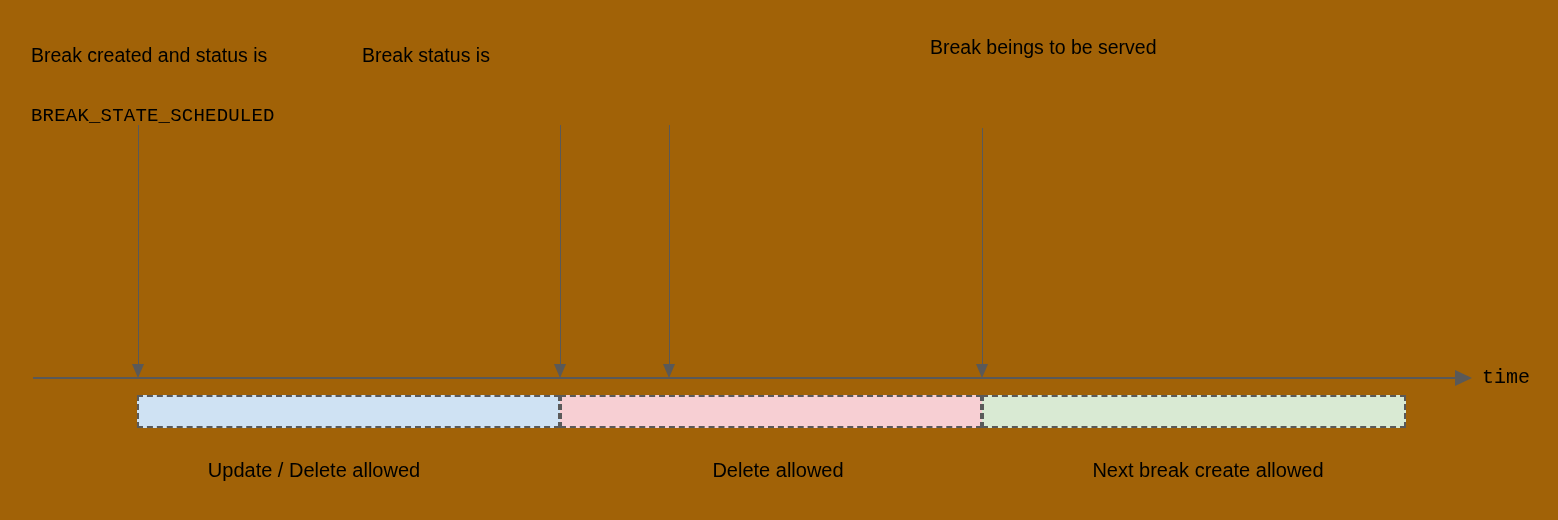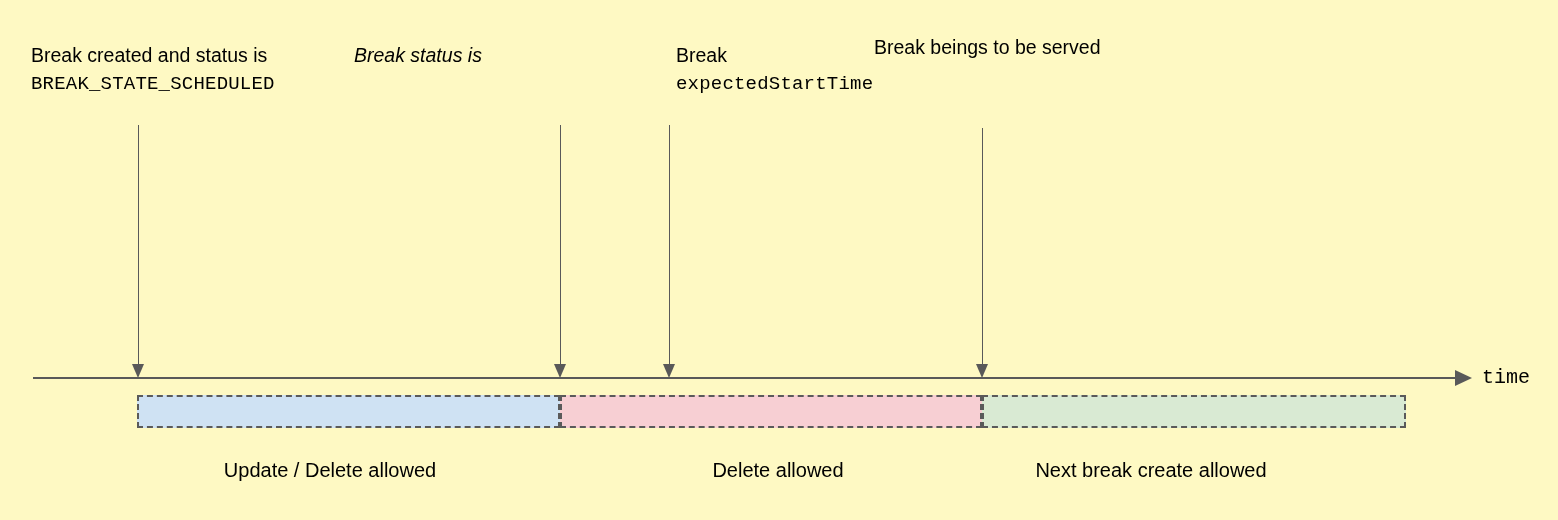--- a/index.html
+++ b/index.html
@@ -8,47 +8,48 @@
     background: #ffffff;
   }
   body {
     font-family: "Liberation Sans", sans-serif;
     -webkit-font-smoothing: antialiased;
   }
   #canvas {
     position: relative;
     width: 1558px;
     height: 520px;
-    background: #fef9c3;
+    background: #a16207;
     overflow: hidden;
   }
 
   
   .annotation {
     position: absolute;
     color: #000000;
     font-size: 19.5px;
     line-height: 29px;
     white-space: nowrap;
   }
   .annotation .sans {
     font-family: "Liberation Sans", sans-serif;
     display: block;
   }
   .annotation .mono {
     font-family: "Liberation Mono", "DejaVu Sans Mono", monospace;
     font-size: 19px;
     letter-spacing: 0.2px;
     display: block;
+    margin-top: 32px;
   }
 
   #ann-0 { left: 31px;  top: 41px; }
-  #ann-1 { left: 354px; top: 41px; font-style: italic; }
+  #ann-1 { left: 362px; top: 41px; }
   #ann-2 { left: 676px; top: 41px; }
-  #ann-3 { left: 874px; top: 33px; }
+  #ann-3 { left: 930px; top: 33px; }
 
   
   .pointer {
     position: absolute;
     width: 13px;
   }
   .pointer .shaft {
     position: absolute;
     left: 6px;
     top: 0;
@@ -121,24 +122,20 @@
 
   <div class="annotation" id="ann-0">
     <span class="sans">Break created and status is</span>
     <span class="mono">BREAK_STATE_SCHEDULED</span>
   </div>
 
   <div class="annotation" id="ann-1">
     <span class="sans">Break status is</span>
   </div>
 
-  <div class="annotation" id="ann-2">
-    <span class="sans">Break</span>
-    <span class="mono">expectedStartTime</span>
-  </div>
 
   <div class="annotation" id="ann-3">
     <span class="sans">Break beings to be served</span>
   </div>
 
   <div class="pointer" id="ptr-0" style="left: 131.5px; top: 125px; height: 252px;">
     <span class="shaft" style="height: 239px;"></span>
     <span class="head" style="top: 239px;"></span>
   </div>
   <div class="pointer" id="ptr-1" style="left: 553.5px; top: 125px; height: 252px;">
@@ -155,17 +152,17 @@
   </div>
 
   <div id="axis-line"></div>
   <div id="axis-head"></div>
   <div id="axis-label">time</div>
 
   <div class="phase-bar" id="bar-0" style="left: 137px; width: 423px; background: rgb(207, 226, 243); border-color: rgb(90, 90, 90);"></div>
   <div class="phase-bar" id="bar-1" style="left: 560px; width: 422px; background: rgb(247, 207, 211); border-color: rgb(90, 90, 90);"></div>
   <div class="phase-bar" id="bar-2" style="left: 982px; width: 424px; background: rgb(217, 234, 211); border-color: rgb(90, 90, 90);"></div>
 
-  <div class="caption" id="cap-0" style="left: 330px;">Update / Delete allowed</div>
+  <div class="caption" id="cap-0" style="left: 314px;">Update / Delete allowed</div>
   <div class="caption" id="cap-1" style="left: 778px; text-align: center;">Delete allowed</div>
-  <div class="caption" id="cap-2" style="left: 1151px;">Next break create allowed</div>
+  <div class="caption" id="cap-2" style="left: 1208px;">Next break create allowed</div>
 
 </div>
 
 </body></html>

